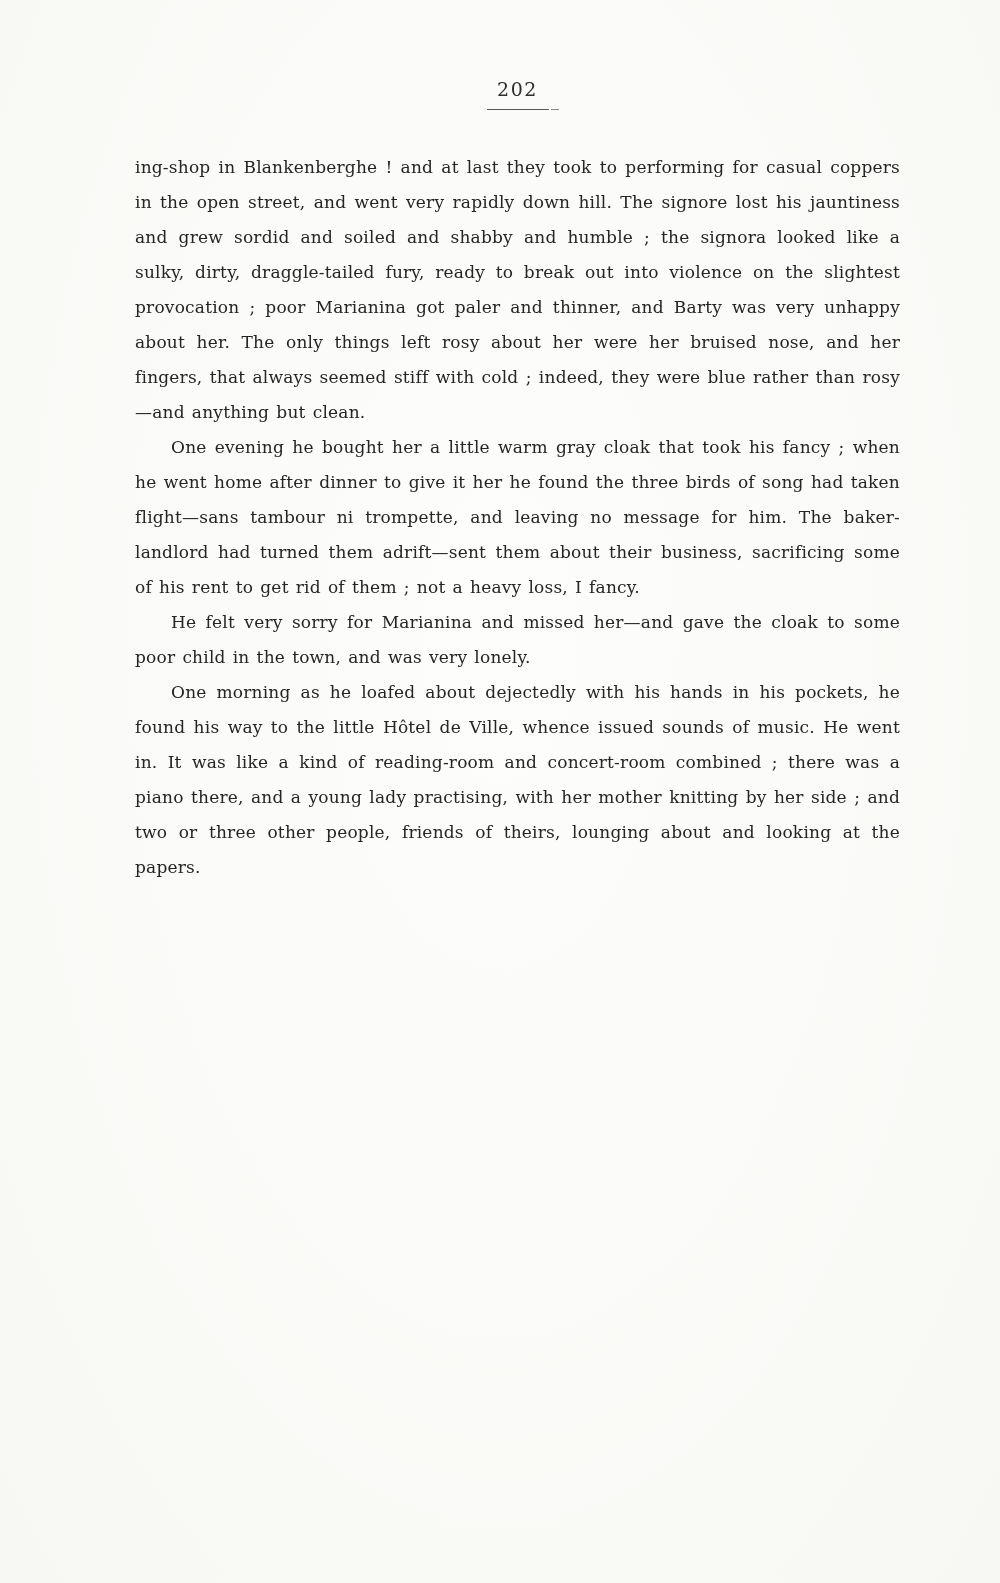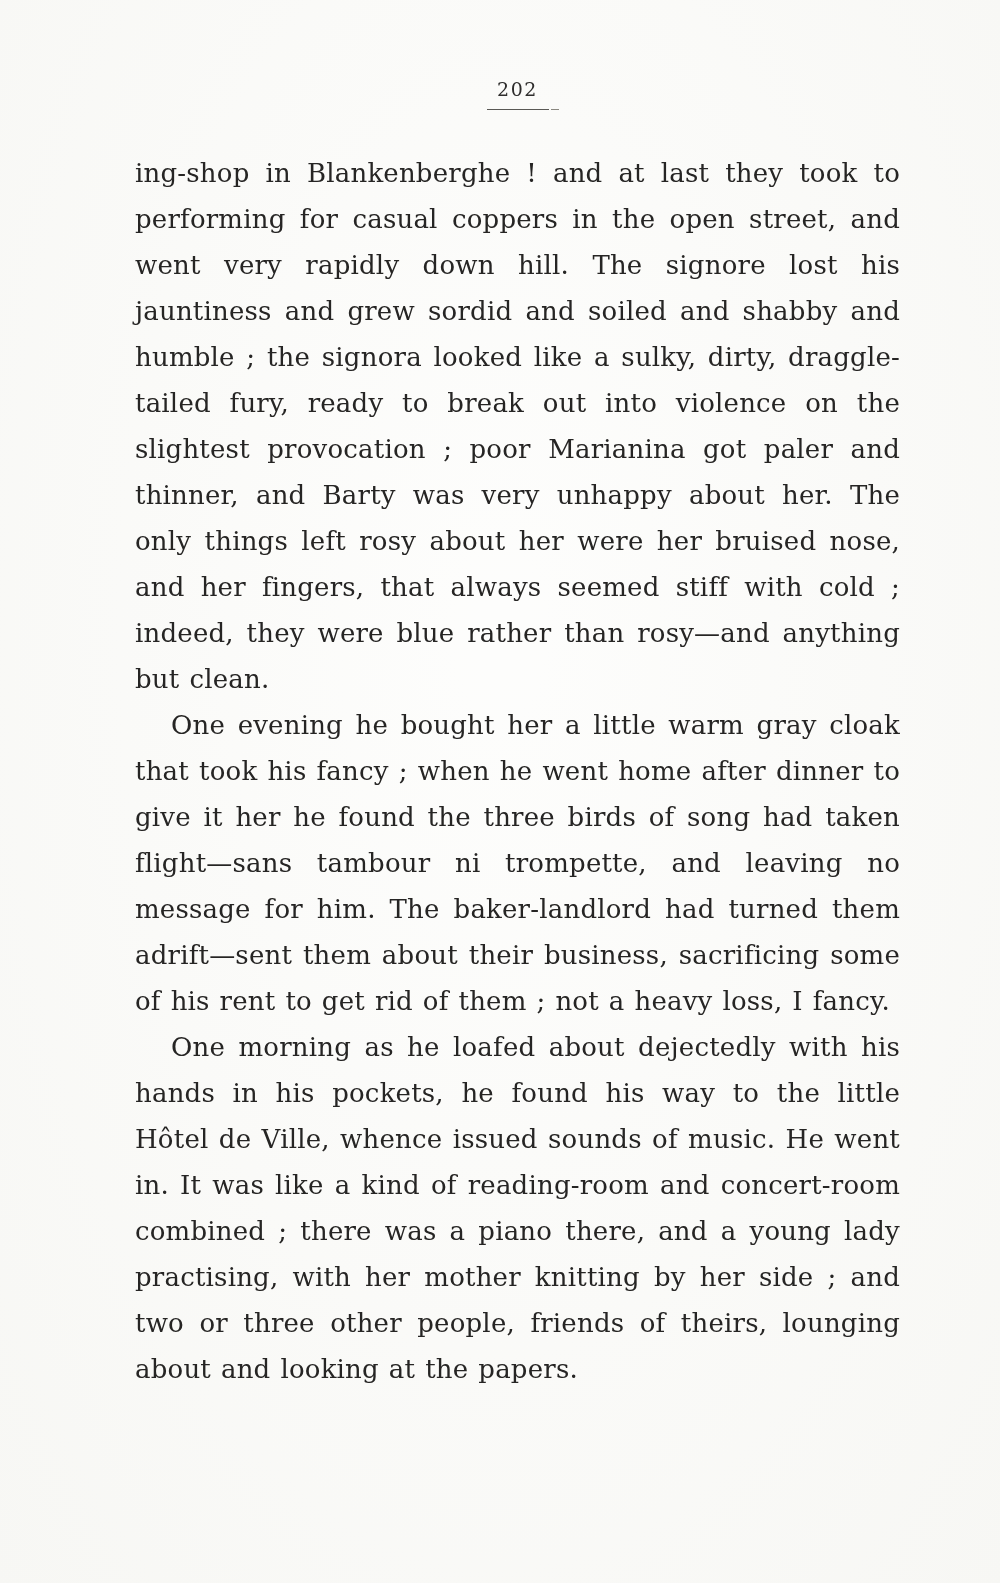--- a/index.html
+++ b/index.html
@@ -39,22 +39,22 @@
     content: "";
     position: absolute;
     right: -10px;
     top: 0;
     width: 8px;
     height: 1px;
     background: #8a8880;
   }
   .text-block {
     margin-top: 40px;
-    font-size: 26px;
-    line-height: 46px;
+    font-size: 17px;
+    line-height: 35px;
     text-align: justify;
     letter-spacing: 0.2px;
     word-spacing: 1.5px;
   }
   .text-block p {
     margin: 0;
     padding: 0;
   }
   .text-block p.indented {
     text-indent: 36px;
@@ -65,16 +65,17 @@
 
 <div class="page">
 
   <div class="page-number">202</div>
 
   <div class="page-number-rule"></div>
 
   <div class="text-block">
     <p>ing-shop in Blankenberghe ! and at last they took to performing for casual coppers in the open street, and went very rapidly down hill.  The signore lost his jauntiness and grew sordid and soiled and shabby and humble ; the signora looked like a sulky, dirty, draggle-tailed fury, ready to break out into violence on the slightest provocation ; poor Marianina got paler and thinner, and Barty was very unhappy about her.  The only things left rosy about her were her bruised nose, and her fingers, that always seemed stiff with cold ; indeed, they were blue rather than rosy—and anything but clean.</p>
     <p class="indented">One evening he bought her a little warm gray cloak that took his fancy ; when he went home after dinner to give it her he found the three birds of song had taken flight—sans tambour ni trompette, and leaving no message for him.  The baker-landlord had turned them adrift—sent them about their business, sacrificing some of his rent to get rid of them ; not a heavy loss, I fancy.</p>
+    <p class="indented">He felt very sorry for Marianina and missed her—and gave the cloak to some poor child in the town, and was very lonely.</p>
     <p class="indented">One morning as he loafed about dejectedly with his hands in his pockets, he found his way to the little Hôtel de Ville, whence issued sounds of music.  He went in.  It was like a kind of reading-room and concert-room combined ; there was a piano there, and a young lady practising, with her mother knitting by her side ; and two or three other people, friends of theirs, lounging about and looking at the papers.</p>
   </div>
 
 </div>
 
 </body></html>

